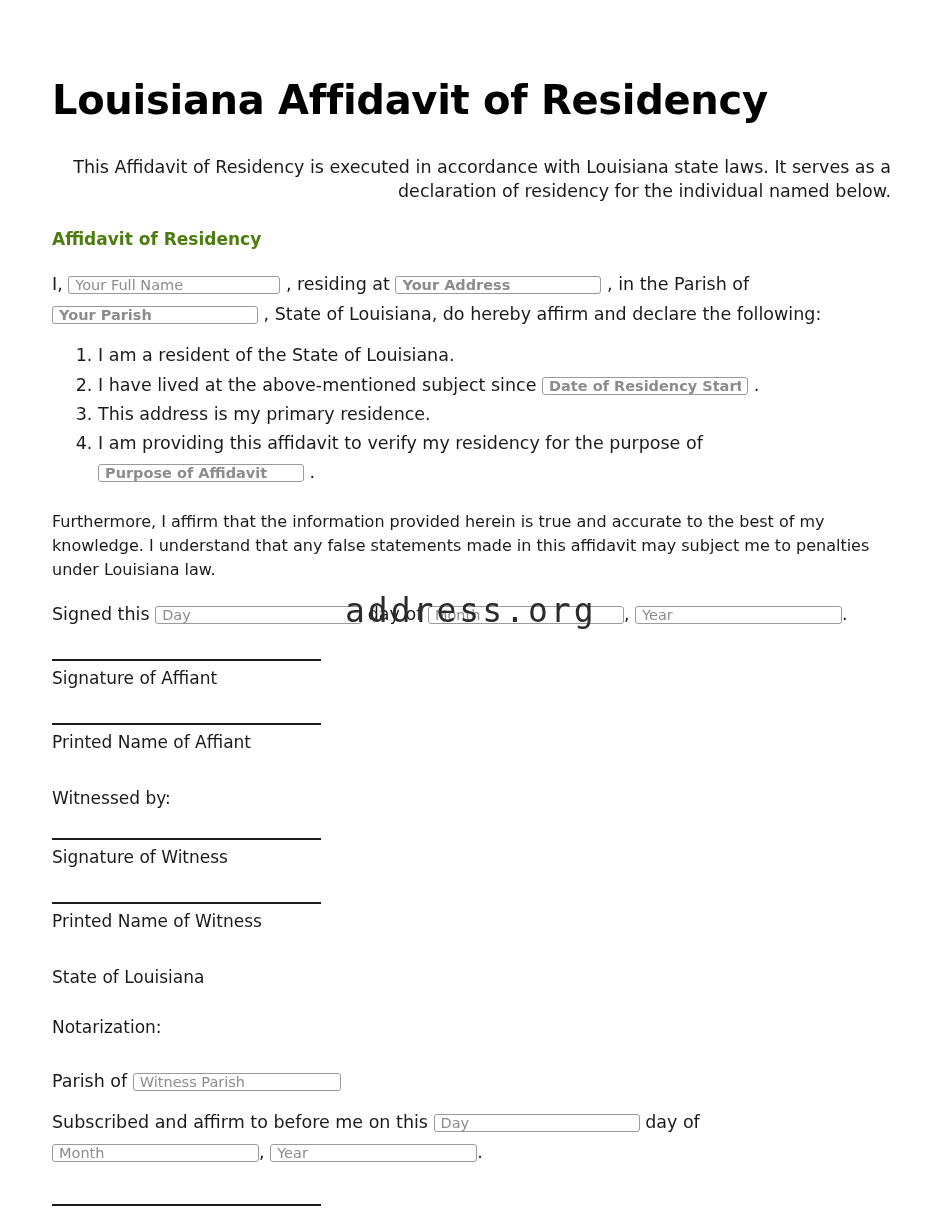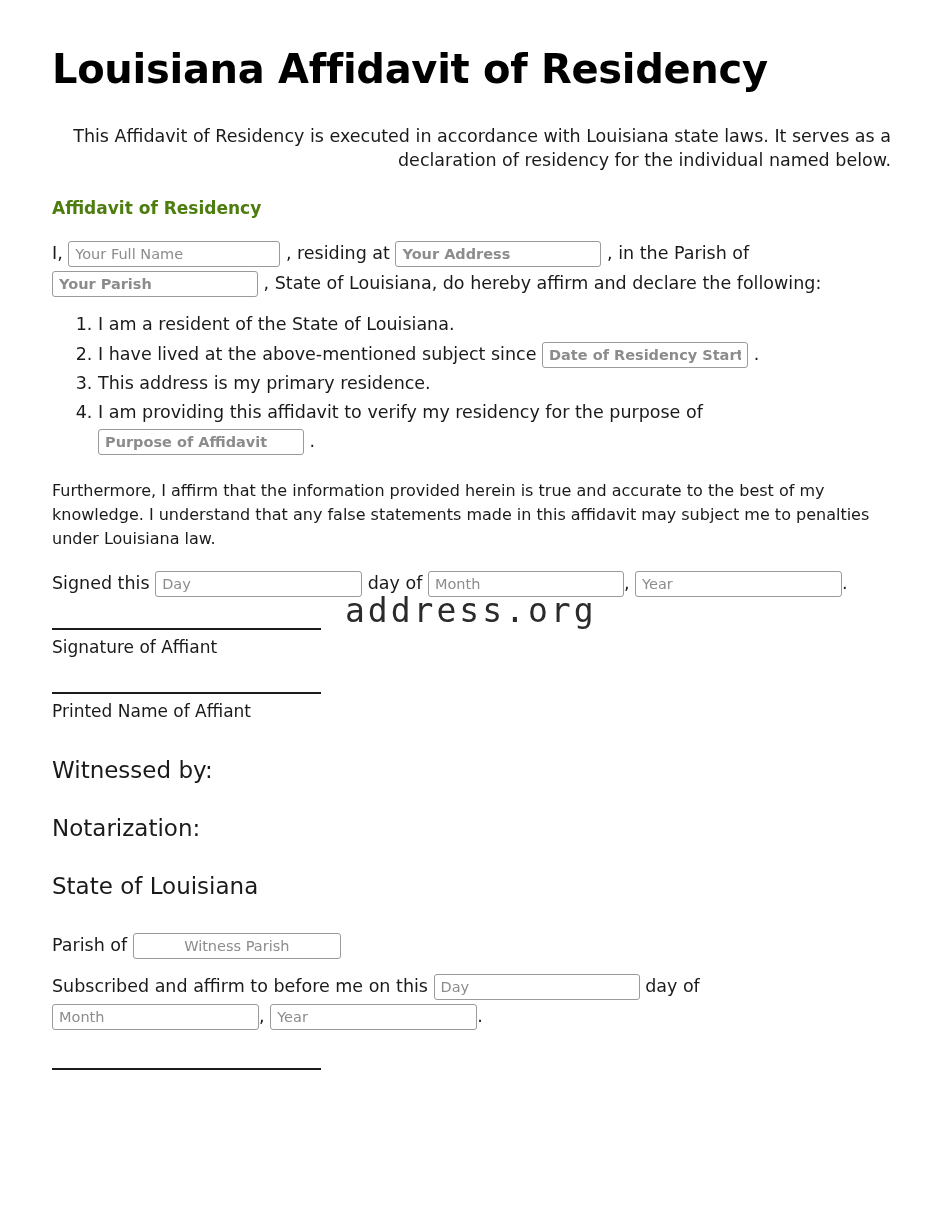--- a/index.html
+++ b/index.html
@@ -9,21 +9,21 @@
   }
   body {
     width: 943px;
     height: 1221px;
     font-family: "DejaVu Sans", "Liberation Sans", sans-serif;
     color: #1a1a1a;
     overflow: hidden;
     position: relative;
   }
   .page {
-    padding: 47px 52px 0 52px;
+    padding: 78px 52px 0 52px;
     box-sizing: border-box;
     width: 943px;
   }
   h1.doc-title {
     font-size: 40px;
     font-weight: bold;
     letter-spacing: -0.3px;
     margin: 0 0 34px 0;
     line-height: 1.1;
     color: #000;
@@ -56,29 +56,29 @@
   input.fld {
     font-family: "DejaVu Sans", "Liberation Sans", sans-serif;
     font-size: 14.5px;
     color: #222;
     border: 1px solid #9a9a9a;
     border-radius: 3px;
     padding: 3px 6px;
     background: #fff;
     box-sizing: border-box;
     vertical-align: middle;
-    height: 26px;
+    height: 18px;
     outline: none;
   }
   input.fld::placeholder {
     color: #8c8c8c;
     opacity: 1;
   }
   .w206 { width: 206px; font-weight: bold; }
-  .w208 { width: 208px; text-align: center; }
+  .w208 { width: 208px; }
   .w212 { width: 212px; }
   ol.claims {
     font-size: 17.5px;
     line-height: 1.62;
     margin: 0 0 24px 0;
     padding-left: 46px;
     max-width: 860px;
   }
   ol.claims li {
     margin-bottom: 1px;
@@ -91,21 +91,21 @@
     border-top: 2px solid #1c1c1c;
     height: 0;
     margin: 0 0 6px 0;
   }
   .sig-label {
     font-size: 17px;
     line-height: 1.3;
     margin: 2px 0 34px 0;
   }
   .plain-line {
-    font-size: 23px;
+    font-size: 17px;
     line-height: 1.3;
     margin: 0 0 28px 0;
   }
   .watermark {
     position: absolute;
     left: 345px;
     top: 591px;
     font-family: "DejaVu Sans Mono", "Liberation Mono", monospace;
     font-size: 33px;
     letter-spacing: 3px;
@@ -179,24 +179,31 @@
   <div class="sig-block">
     <div class="sig-line"></div>
     <div class="sig-label">Signature of Affiant</div>
 
     <div class="sig-line"></div>
     <div class="sig-label">Printed Name of Affiant</div>
   </div>
 
   <div class="plain-line">Witnessed by:</div>
 
+  <div class="sig-block" style="margin-top:0">
+    <div class="sig-line"></div>
+    <div class="sig-label">Signature of Witness</div>
+
+    <div class="sig-line"></div>
+    <div class="sig-label">Printed Name of Witness</div>
+  </div>
+
+  <div class="plain-line">State of Louisiana</div>
 
   <div class="plain-line">Notarization:</div>
-
-  <div class="plain-line">State of Louisiana</div>
 
   <div class="notary-row">
     <span>Parish of</span>
     <input class="fld w208" type="text" placeholder="Witness Parish" style="">
   </div>
 
   <div class="notary-row tight">
     <span>Subscribed and affirm to before me on this</span>
     <input class="fld" style="width: 206px;" type="text" placeholder="Day">
     <span>day of</span>

